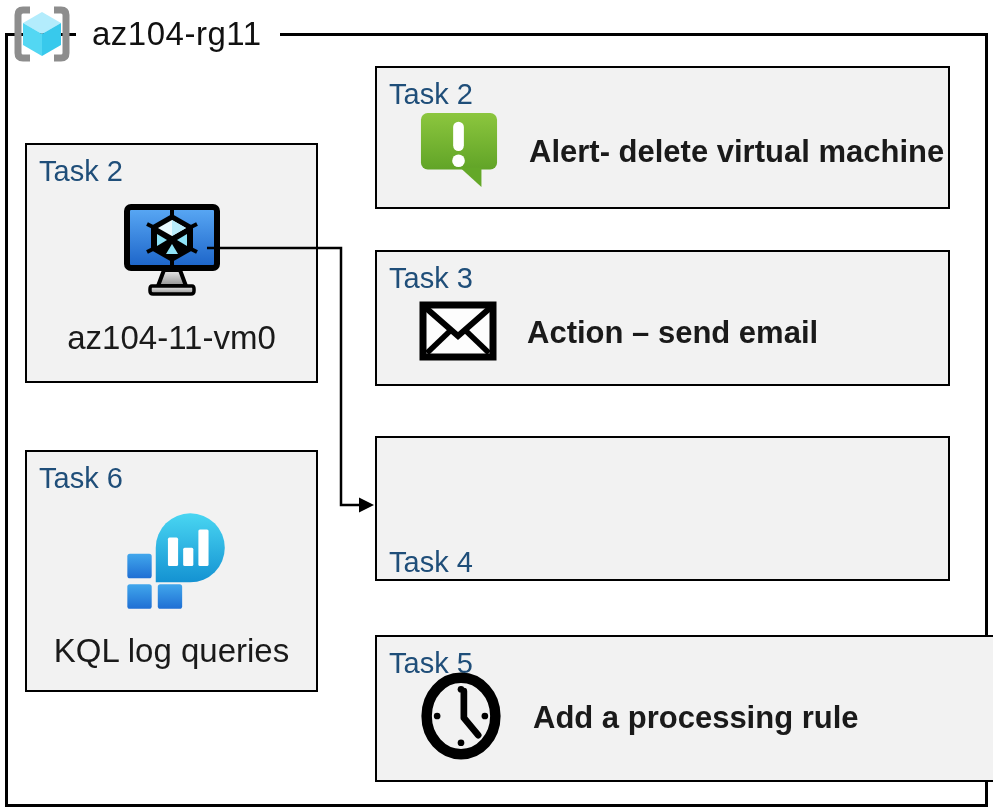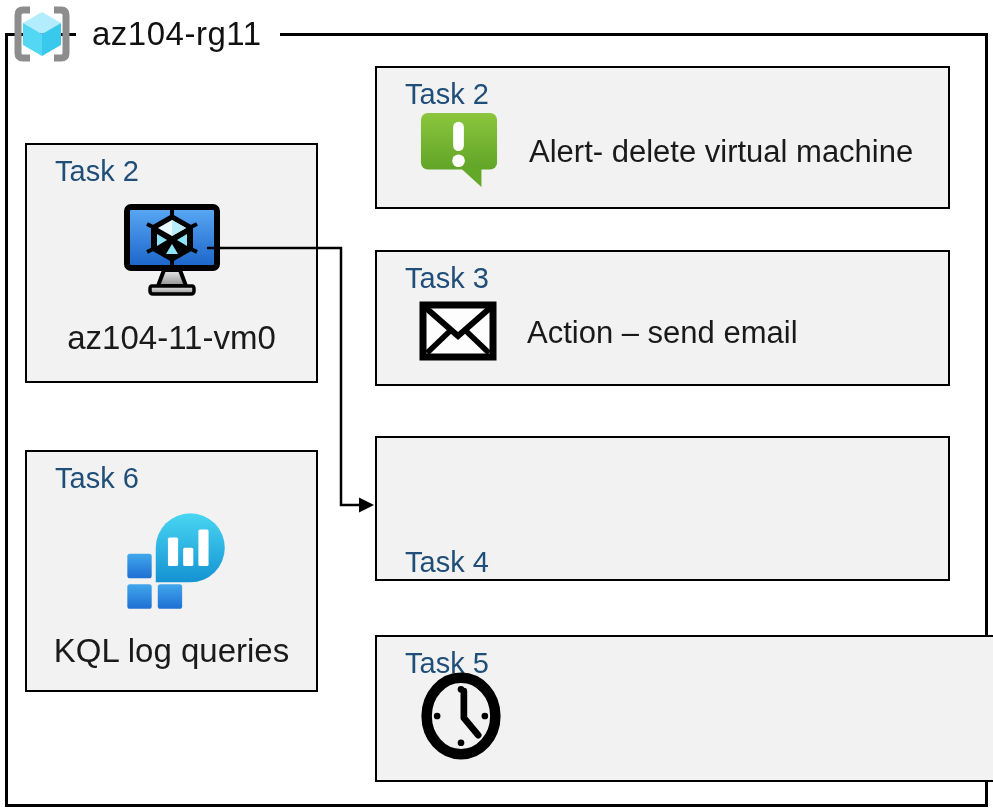--- a/index.html
+++ b/index.html
@@ -8,39 +8,39 @@
 
   .frame{position:absolute;left:5px;top:33px;width:977px;height:768px;border:3px solid #000;}
 
   .title-wrap{position:absolute;left:76px;top:10px;height:48px;background:#fff;
     display:flex;align-items:center;padding:0 18px 0 16px;z-index:3;}
   .title-text{font-size:33px;color:#111;letter-spacing:0.5px;}
   .rg-icon{position:absolute;left:8px;top:5px;z-index:4;}
 
   .task-box{position:absolute;background:#f2f2f2;border:2px solid #000;box-sizing:border-box;
     display:flex;flex-direction:column;}
-  .task-label{font-size:29px;color:#1f4e79;padding:10px 0 0 28px;line-height:1.15;}
+  .task-label{font-size:29px;color:#1f4e79;padding:10px 0 0 12px;line-height:1.15;}
 
   
   .box-task1{left:25px;top:143px;width:293px;height:240px;}
   .box-task6{left:25px;top:450px;width:293px;height:242px;}
   .left-icon{align-self:center;}
   .left-caption{font-size:33px;color:#1a1a1a;text-align:center;margin-top:auto;}
   .box-task1 .left-icon{margin-top:16px;}
   .box-task1 .left-caption{margin-bottom:24px;}
   .box-task6 .left-icon{margin-top:6px;}
   .box-task6 .left-caption{margin-bottom:20px;}
 
   
   .box-task2{left:375px;top:66px;width:575px;height:143px;}
   .box-task3{left:375px;top:250px;width:575px;height:136px;}
   .box-task4{left:375px;top:436px;width:575px;height:145px;justify-content:flex-end;}
   .box-task5{left:375px;top:635px;width:656px;height:147px;}
   .row{display:flex;align-items:center;padding-left:42px;gap:30px;}
-  .row-caption{font-size:31px;color:#1a1a1a;white-space:nowrap;}
+  .row-caption{font-size:31px;color:#1a1a1a;white-space:nowrap;font-weight:bold;}
   .box-task2 .row{margin-top:-2px;}
   .box-task3 .row{margin-top:6px;}
   .box-task4 .row{margin-top:-16px;}
   .box-task5 .row{margin-top:-10px;}
 
   .connector{position:absolute;left:0;top:0;z-index:2;pointer-events:none;}
 </style>
 </head>
 <body>
 
@@ -170,20 +170,21 @@
       <span>
         <svg width="84" height="92" viewBox="0 0 88 96">
           <ellipse cx="44" cy="48" rx="36" ry="40" fill="none" stroke="#000" stroke-width="11"></ellipse>
           <circle cx="44" cy="20" r="3.5" fill="#000"></circle>
           <circle cx="69" cy="48" r="3.5" fill="#000"></circle>
           <circle cx="44" cy="76" r="3.5" fill="#000"></circle>
           <circle cx="19" cy="48" r="3.5" fill="#000"></circle>
           <path d="M47 22 L47 50 L62 68" fill="none" stroke="#000" stroke-width="7" stroke-linecap="round" stroke-linejoin="round"></path>
         </svg>
       </span>
+      <span class="row-caption">Add a processing rule</span>
     </div>
   </div>
 
   <svg class="connector" width="993" height="811" viewBox="0 0 993 811">
     <polyline points="207,248 341,248 341,505 360,505" fill="none" stroke="#000" stroke-width="2.5"></polyline>
     <polygon points="374,505 359,497.5 359,512.5" fill="#000"></polygon>
   </svg>
 
 </div>
 

